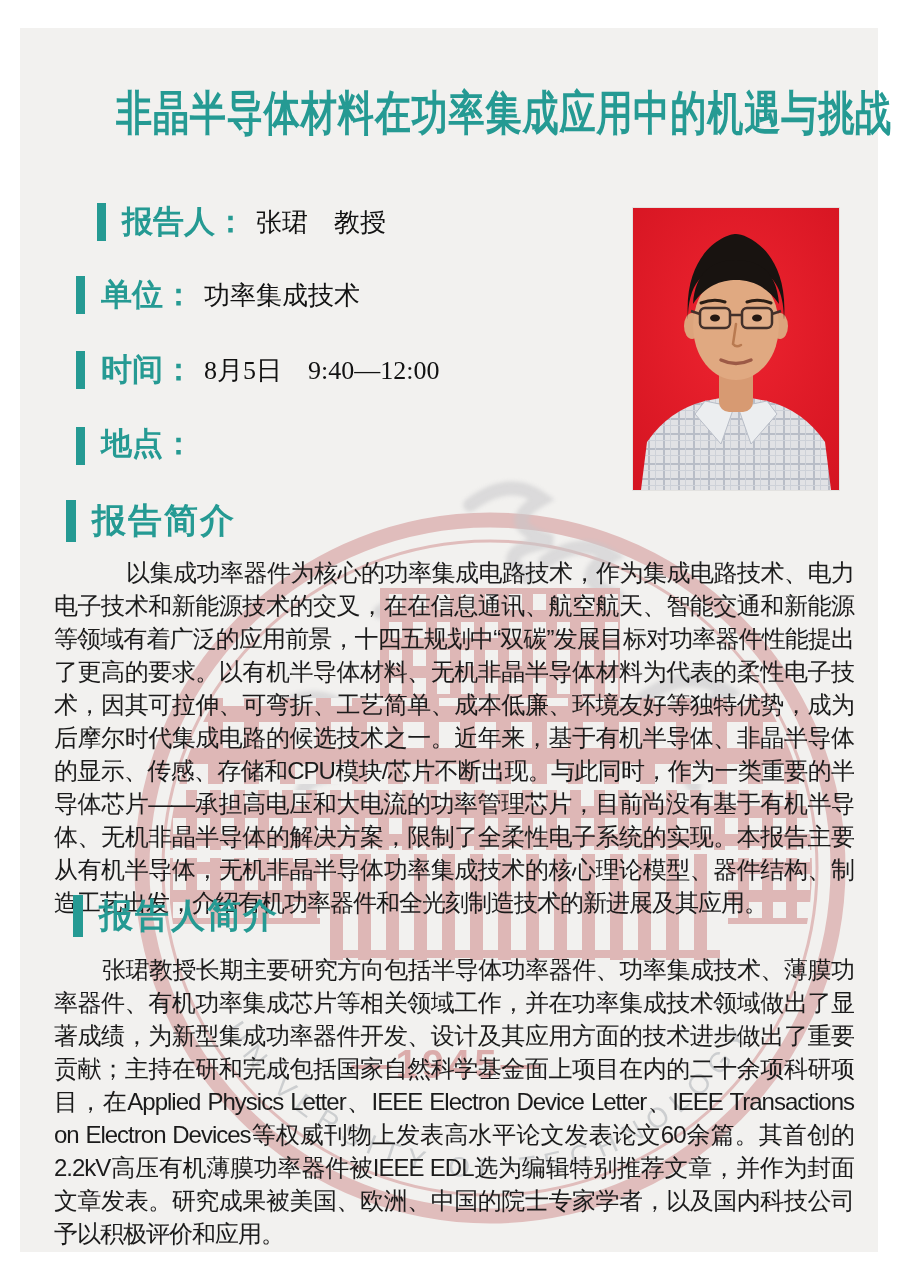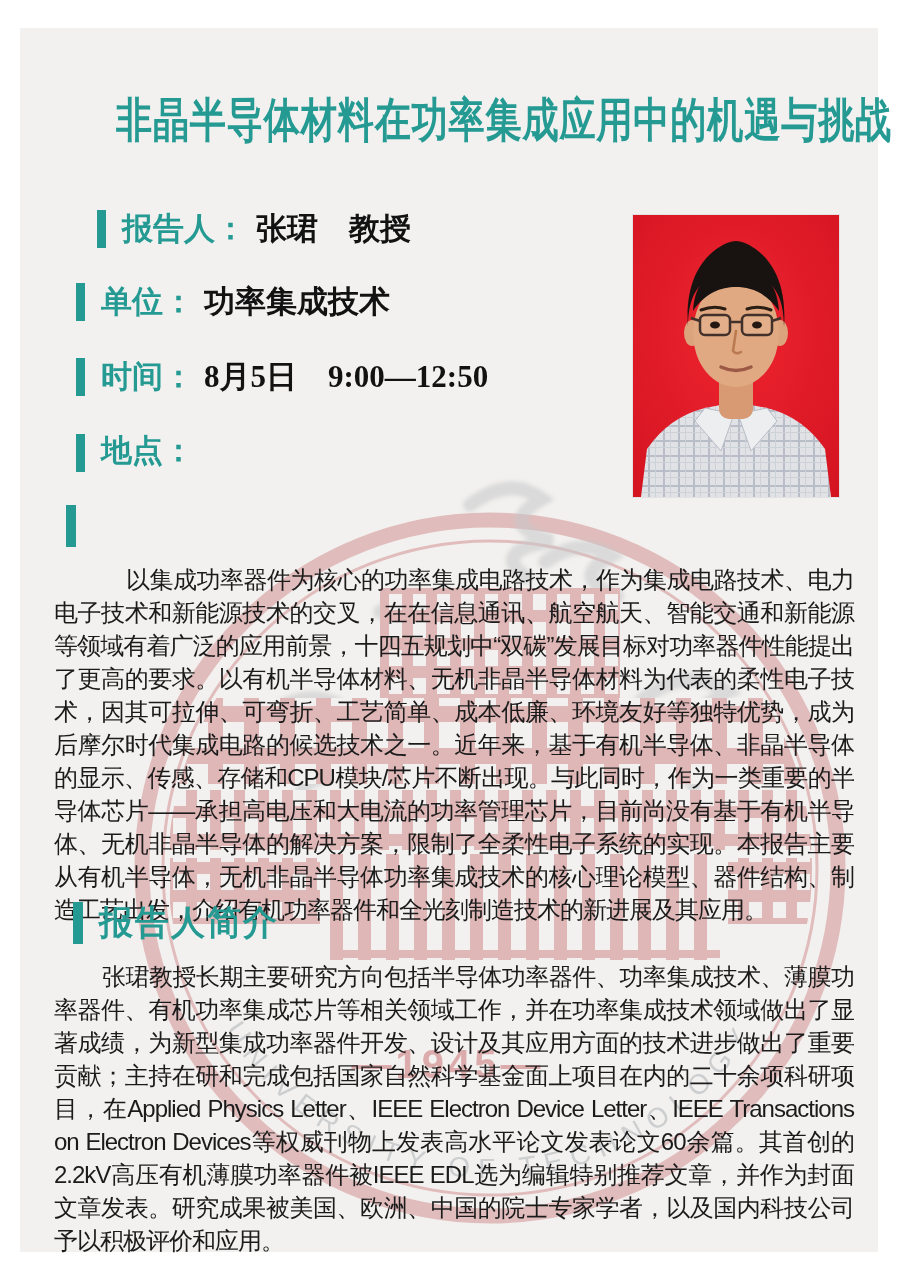--- a/index.html
+++ b/index.html
@@ -10,40 +10,40 @@
     position:relative;overflow:hidden;
   }
   .card{
     position:absolute;left:20px;top:28px;width:858px;height:1224px;
     background:#f2f1ef;z-index:0;
   }
   .watermark{
     position:absolute;left:0;top:0;width:904px;height:1280px;
     z-index:1;pointer-events:none;
   }
-  .content{position:absolute;left:0;top:7px;width:904px;height:1255px;z-index:2;}
+  .content{position:absolute;left:0;top:0;width:904px;height:1255px;z-index:2;}
 
   .title-wrap{position:absolute;left:0;top:82px;width:904px;text-align:center;white-space:nowrap;}
   .title{
     display:inline-block;
     font-family:"Liberation Serif","DejaVu Serif",serif;
     font-weight:bold;font-size:47px;color:#259a93;
     transform:scaleX(0.77);transform-origin:center;
     letter-spacing:1px;
   }
 
   .info-row{position:absolute;left:76px;display:flex;align-items:center;}
   .info-row .bar{width:9px;height:38px;background:#259a93;margin-right:16px;flex:none;}
   .info-label{
     font-family:"Liberation Serif","DejaVu Serif",serif;
     font-weight:bold;font-size:31px;color:#259a93;white-space:pre;
   }
   .info-value{
     font-family:"Liberation Serif","DejaVu Serif",serif;
-    font-weight:bold;font-size:31px;color:#121212;margin-left:10px;white-space:pre;
+    font-weight:normal;font-size:26px;color:#121212;margin-left:10px;white-space:pre;
   }
   .row-1{top:201px;padding-left:21px;} .row-2{top:274px;} .row-3{top:349px;} .row-4{top:423px;align-items:flex-end;}
 
   .photo{
     position:absolute;left:633px;top:208px;width:206px;height:282px;
     outline:1px solid #e3e2e0;
   }
 
   .section-head{position:absolute;display:flex;align-items:center;}
   .section-head .bar{width:10px;height:42px;background:#259a93;margin-right:16px;flex:none;}
@@ -133,21 +133,21 @@
     <span class="info-value">张珺　教授</span>
   </div>
   <div class="info-row row-2">
     <span class="bar"></span>
     <span class="info-label">单位：</span>
     <span class="info-value">功率集成技术</span>
   </div>
   <div class="info-row row-3">
     <span class="bar"></span>
     <span class="info-label">时间：</span>
-    <span class="info-value">8月5日　9:00—12:50</span>
+    <span class="info-value">8月5日　9:40—12:00</span>
   </div>
   <div class="info-row row-4">
     <span class="bar"></span>
     <span class="info-label">地点：</span>
   </div>
 
   <svg class="photo" width="206" height="282" viewBox="0 0 206 282" xmlns="http://www.w3.org/2000/svg">
     <defs>
       <radialGradient id="redbg" cx="50%" cy="42%" r="85%">
         <stop offset="0%" stop-color="#ee2430"></stop>
@@ -189,20 +189,21 @@
     <ellipse cx="82" cy="110" rx="5" ry="3.5" fill="#241812"></ellipse>
     <ellipse cx="124" cy="110" rx="5" ry="3.5" fill="#241812"></ellipse>
 
     <path d="M103,116 L100,136 Q103,140 108,137" stroke="#b97a50" stroke-width="2.5" fill="none" stroke-linecap="round"></path>
 
     <path d="M88,152 Q103,159 118,152" stroke="#9c5a46" stroke-width="3.5" fill="none" stroke-linecap="round"></path>
   </svg>
 
   <div class="section-head head-1">
     <span class="bar"></span>
+    <span class="txt">报告简介</span>
   </div>
   <div class="body-text para-1">以集成功率器件为核心的功率集成电路技术，作为集成电路技术、电力电子技术和新能源技术的交叉，在在信息通讯、航空航天、智能交通和新能源等领域有着广泛的应用前景，十四五规划中“双碳”发展目标对功率器件性能提出了更高的要求。以有机半导体材料、无机非晶半导体材料为代表的柔性电子技术，因其可拉伸、可弯折、工艺简单、成本低廉、环境友好等独特优势，成为后摩尔时代集成电路的候选技术之一。近年来，基于有机半导体、非晶半导体的显示、传感、存储和CPU模块/芯片不断出现。与此同时，作为一类重要的半导体芯片——承担高电压和大电流的功率管理芯片，目前尚没有基于有机半导体、无机非晶半导体的解决方案，限制了全柔性电子系统的实现。本报告主要从有机半导体，无机非晶半导体功率集成技术的核心理论模型、器件结构、制造工艺出发，介绍有机功率器件和全光刻制造技术的新进展及其应用。</div>
 
   <div class="section-head head-2">
     <span class="bar"></span>
     <span class="txt">报告人简介</span>
   </div>
   <div class="body-text para-2">张珺教授长期主要研究方向包括半导体功率器件、功率集成技术、薄膜功率器件、有机功率集成芯片等相关领域工作，并在功率集成技术领域做出了显著成绩，为新型集成功率器件开发、设计及其应用方面的技术进步做出了重要贡献；主持在研和完成包括国家自然科学基金面上项目在内的二十余项科研项目，在Applied Physics Letter、IEEE Electron Device Letter、IEEE Transactions on Electron Devices等权威刊物上发表高水平论文发表论文60余篇。其首创的2.2kV高压有机薄膜功率器件被IEEE EDL选为编辑特别推荐文章，并作为封面文章发表。研究成果被美国、欧洲、中国的院士专家学者，以及国内科技公司予以积极评价和应用。</div>
 
 </div>

